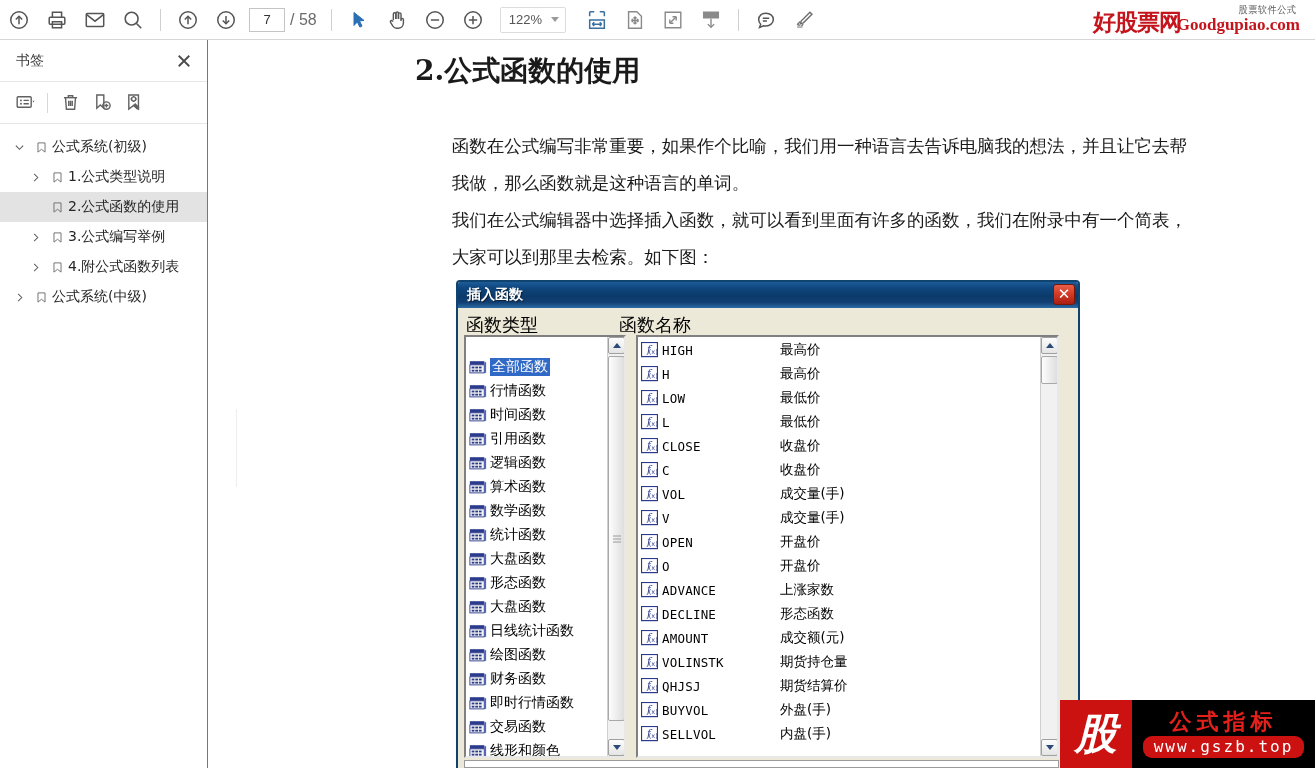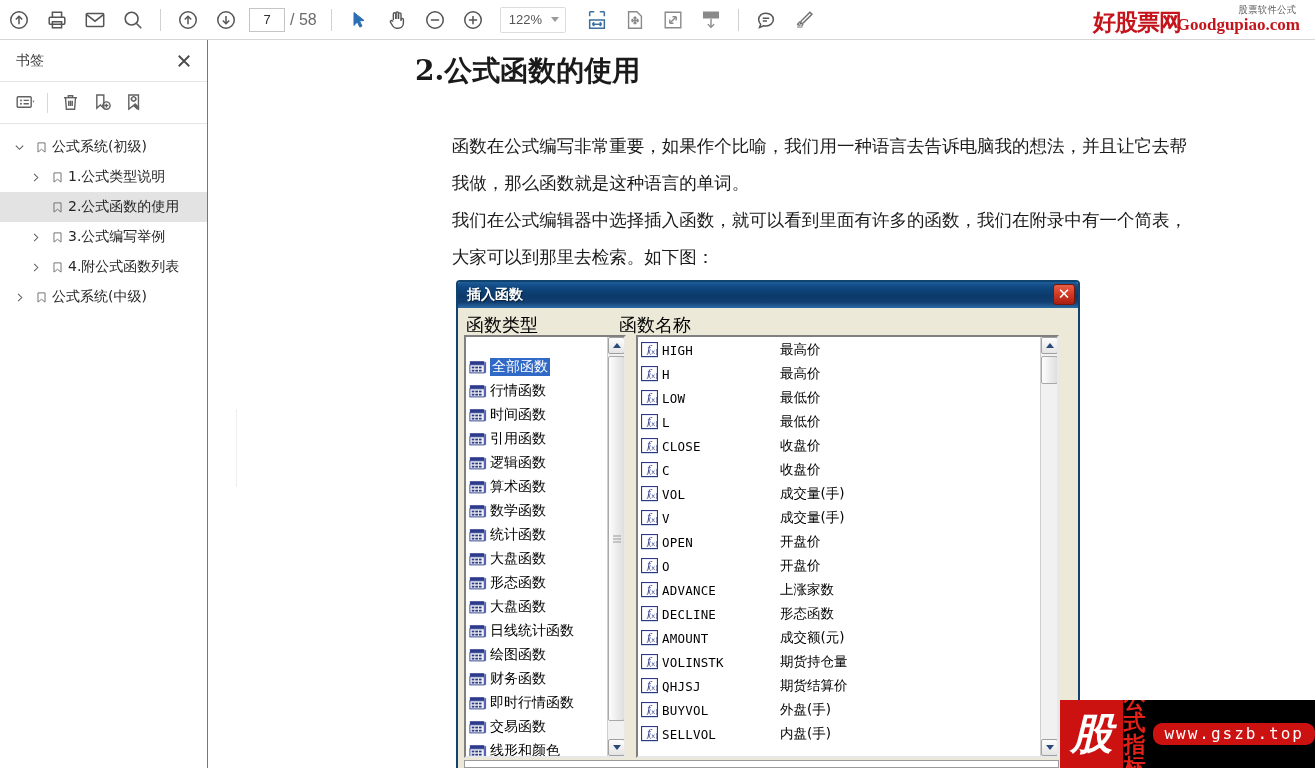--- a/index.html
+++ b/index.html
@@ -292,21 +292,21 @@
     width: 72px; background: #cc1111;
     display: flex; align-items: center; justify-content: center;
   }
   #banner-left span {
     color: #ffffff; font-size: 42px; font-weight: bold; line-height: 1;
     font-family: "DejaVu Sans", sans-serif;
     font-style: italic;
   }
   #banner-right {
     flex: 1; background: #000000;
-    display: flex; flex-direction: row;
+    display: flex; flex-direction: column;
     align-items: center; justify-content: center; gap: 3px;
   }
   #banner-cn {
     color: #e4201a; font-size: 22px; font-weight: bold;
     letter-spacing: 5px; line-height: 1;
     font-family: "DejaVu Sans", sans-serif;
   }
   #banner-url {
     background: #cc1111; color: #ffffff;
     font-size: 16px; letter-spacing: 2px;

